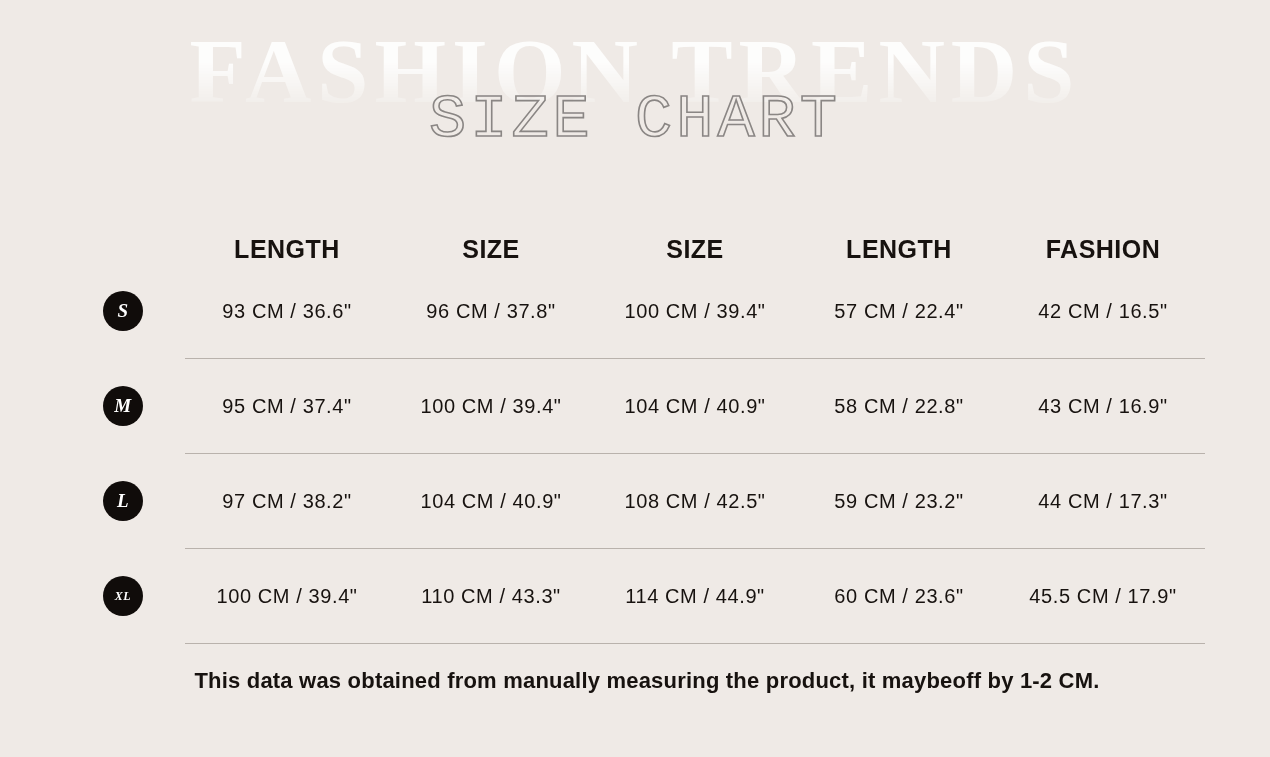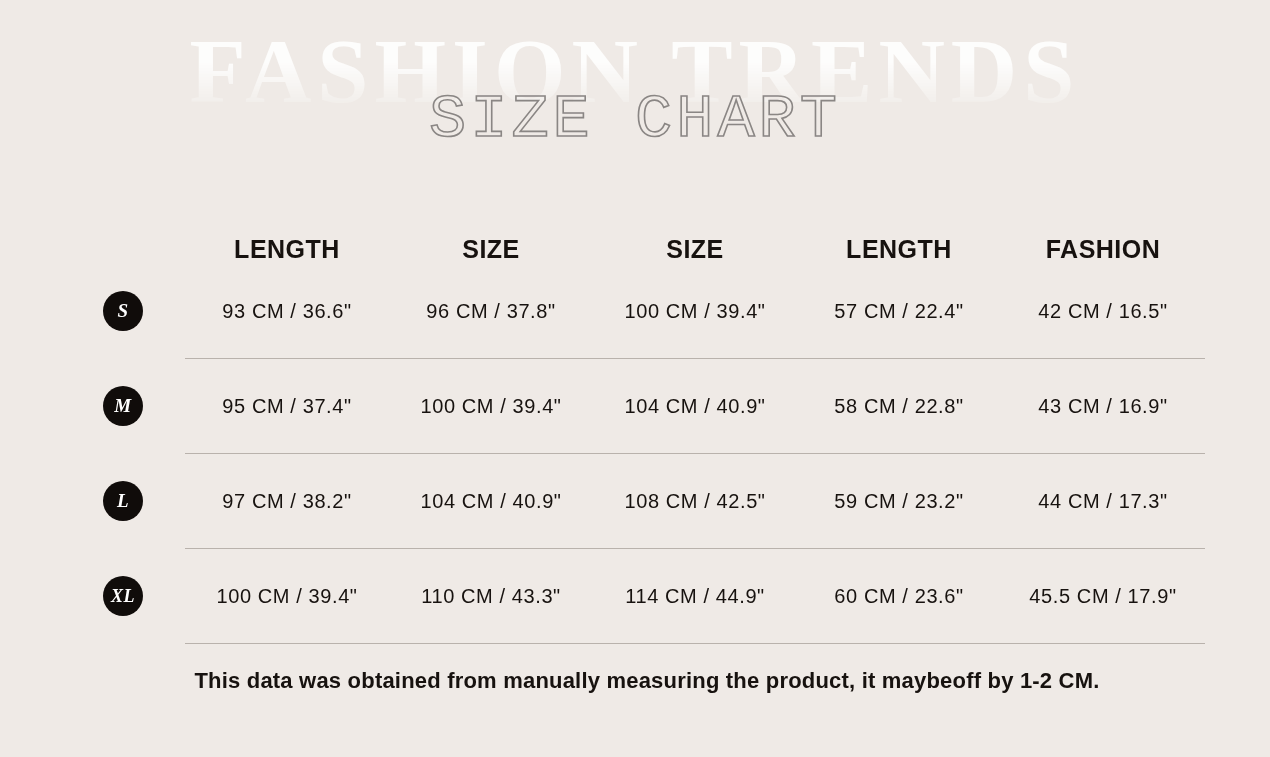--- a/index.html
+++ b/index.html
@@ -111,21 +111,21 @@
     background: #100c0a;
     color: #ffffff;
     font-family: "Liberation Serif", serif;
     font-style: italic;
     font-weight: 700;
     font-size: 19px;
     letter-spacing: 0.5px;
     margin-left: 8px;
   }
   .badge.small-text {
-    font-size: 18px;
+    font-size: 12px;
     text-align: right;
   }
 
   td.val {
     text-align: center;
     vertical-align: middle;
     font-size: 20px;
     color: #17120f;
     letter-spacing: 0.6px;
     height: 94px;

